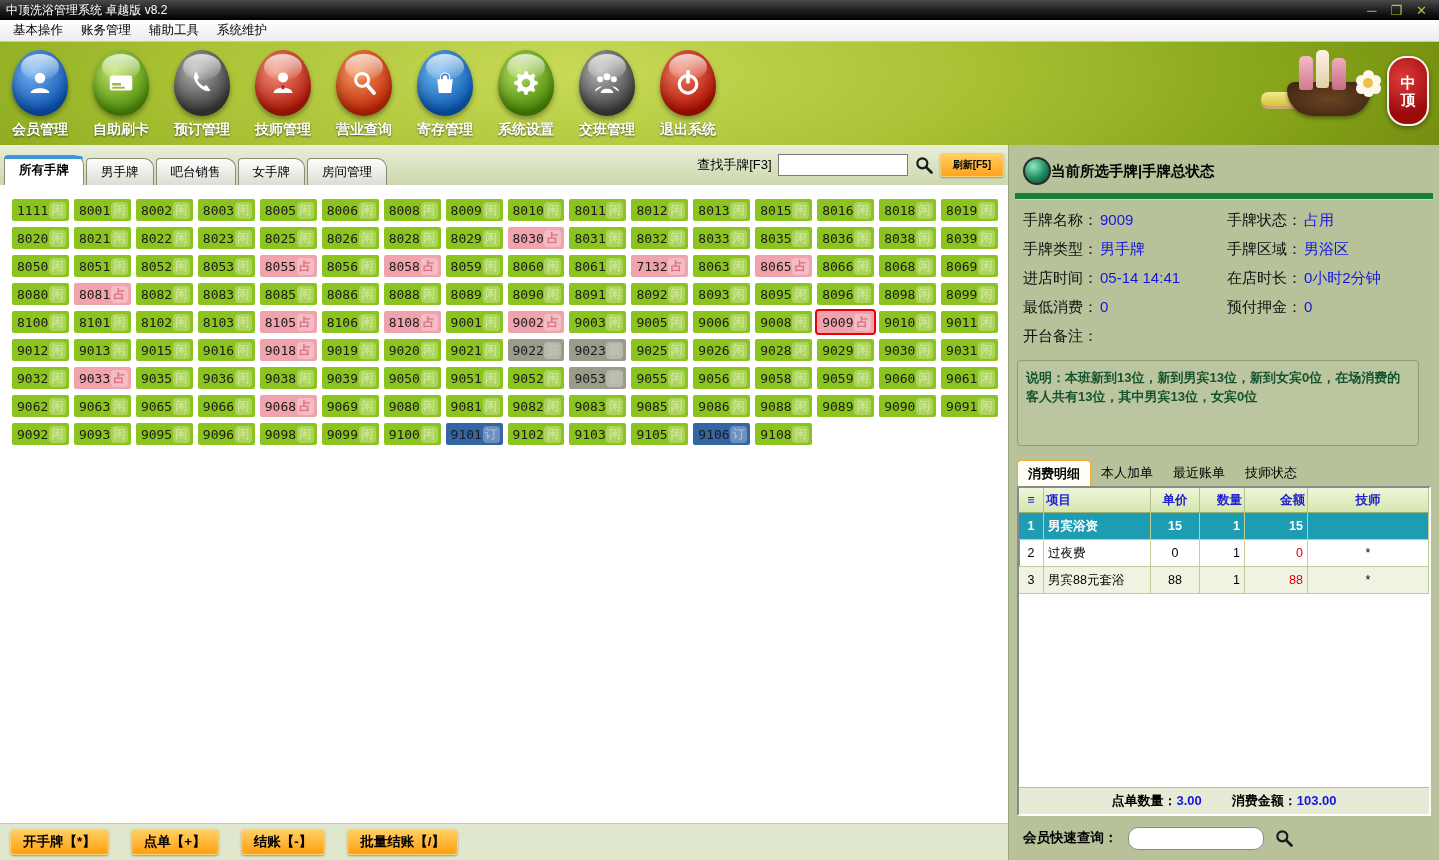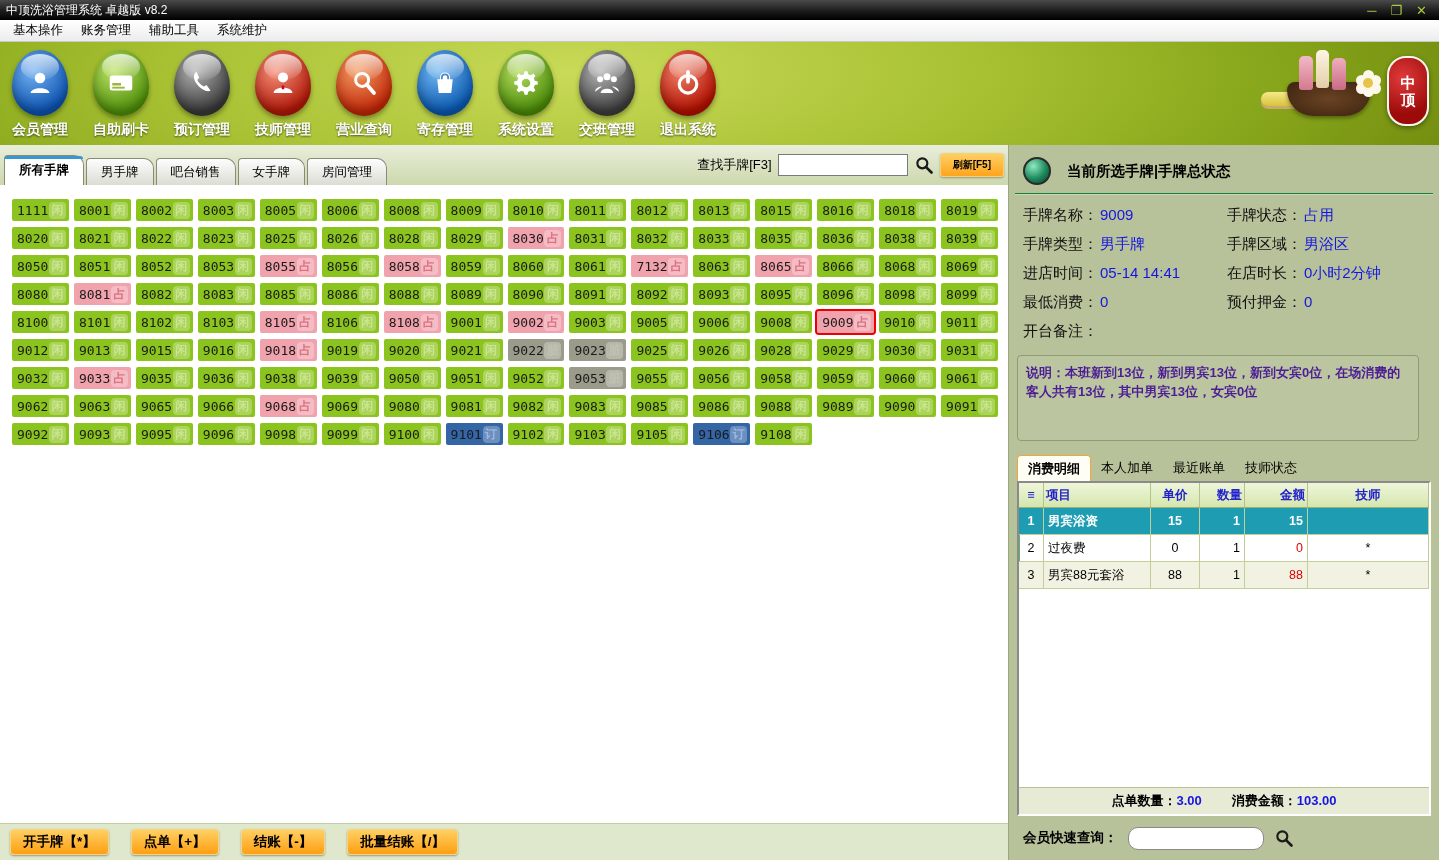--- a/index.html
+++ b/index.html
@@ -90,30 +90,30 @@
   .tag.s-r{background:#3465a4;}  .tag.s-r .chip{color:#9ab9e0;}
   .tag.sel{outline:2px solid #ee0000;outline-offset:0;}
 
   
   .action-bar{height:36px;background:#dfe8cc;border-top:1px solid #c2cfa6;display:flex;align-items:center;gap:22px;padding-left:10px;flex:0 0 auto;}
   .btn-action{height:26px;padding:0 12px;background:linear-gradient(#ffd063,#ff9f12);
     border:1px solid #f8d478;border-radius:4px;font-size:13.5px;font-weight:bold;cursor:pointer;
     box-shadow:0 1px 2px rgba(0,0,0,.35);}
 
   
-  .rp-head{display:flex;align-items:center;gap:16px;padding:12px 6px 8px 8px;border-bottom:1px solid #15803d;box-shadow:0 1px 0 #cdd6b6;}
+  .rp-head{display:flex;align-items:center;padding:12px 6px 8px 8px;border-bottom:6px solid #15803d;box-shadow:0 1px 0 #cdd6b6;}
   .led{width:24px;height:24px;border-radius:50%;background:radial-gradient(circle at 35% 30%,#8fe8c0,#1d8a5c 55%,#06402a);border:2px solid #2a2a2a;}
   .rp-title{font-size:14.5px;font-weight:bold;}
   .rp-fields{display:grid;grid-template-columns:1fr 1fr;row-gap:10px;padding:12px 2px 0 8px;}
   .fld{display:flex;align-items:baseline;font-size:15px;white-space:nowrap;}
   .fld .fl{color:#111;}
   .fld .fv{color:#1515e0;margin-left:2px;}
   .fld.wide{grid-column:1 / span 2;}
   .notice{margin:14px 14px 0 2px;border:1px solid #8e9c74;border-radius:4px;background:rgba(255,255,255,.06);
-    color:#4c1d95;font-size:13px;font-weight:bold;line-height:1.45;padding:8px 8px;height:68px;}
+    color:#14532d;font-size:13px;font-weight:bold;line-height:1.45;padding:8px 8px;height:68px;}
   .detail-tabs{display:flex;margin-top:14px;padding-left:2px;}
   .dtab{padding:4px 10px 3px;font-size:13px;cursor:pointer;border-radius:4px 4px 0 0;}
   .dtab.active{background:#fffef4;border:1px solid #efa73c;border-bottom:none;font-weight:bold;}
   .table-wrap{flex:1;background:#fff;border:2px solid;border-color:#8a8a8a #fdfdfd #fdfdfd #8a8a8a;
     box-shadow:0 0 0 1px #5fb36a inset;display:flex;flex-direction:column;min-height:0;margin:0 2px;}
   table.consume{border-collapse:collapse;width:100%;table-layout:fixed;font-size:12.5px;}
   table.consume th{background:linear-gradient(#eef6da,#d5e6ae);color:#2222cc;font-weight:bold;
     border-right:1px solid #b4c488;border-bottom:1px solid #9cb070;height:24px;padding:0 2px;}
   table.consume td{border-right:1px solid #c0cf98;border-bottom:1px solid #c0cf98;height:26px;padding:0 4px;}
   table.consume .c-idx{width:20px;text-align:center;}

